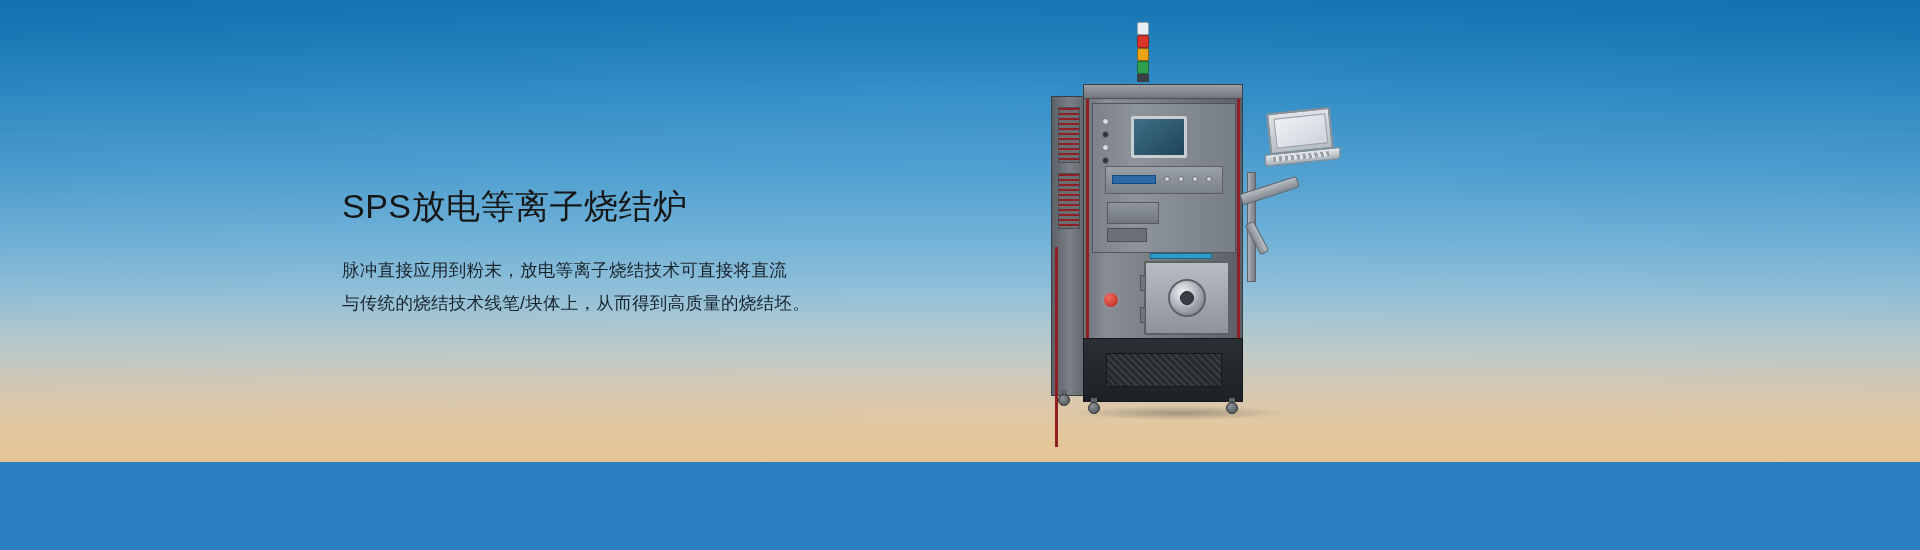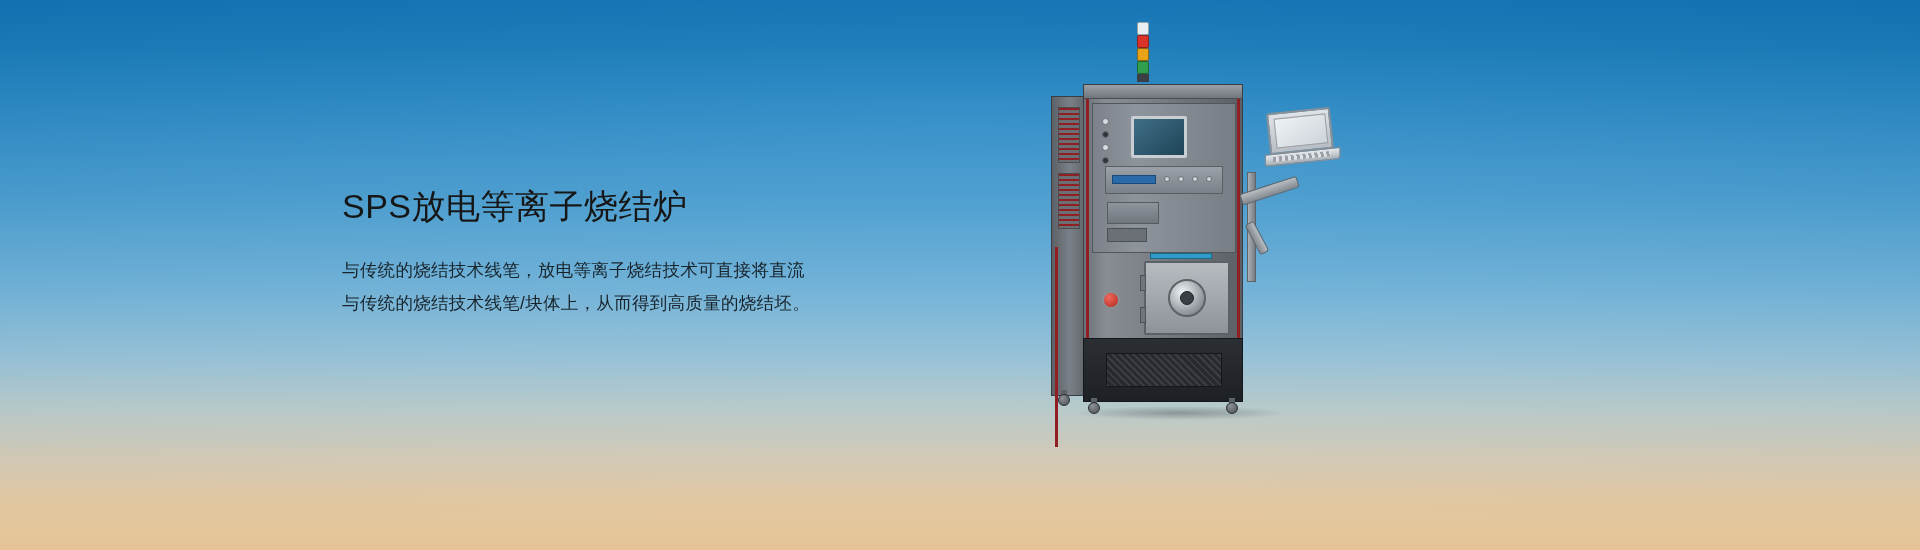--- a/index.html
+++ b/index.html
@@ -4,21 +4,21 @@
 <style>
   * { margin:0; padding:0; box-sizing:border-box; }
   html, body { width:1920px; height:550px; overflow:hidden; }
   body {
     font-family: "Liberation Sans", "DejaVu Sans", sans-serif;
     background:#2a7fc0;
   }
 
   #banner {
     position:relative;
-    width:1920px; height:550px;
+    width:1920px; height:462px;
     overflow:hidden;
     background:
       linear-gradient(to bottom,
         #0b6fb4 0%,
         #1177b8 8%,
         #2a8ac6 22%,
         #4a9fd2 38%,
         #6fb4dc 52%,
         #96c6df 64%,
         #bdd2d3 74%,
@@ -236,21 +236,21 @@
 </head>
 <body>
 
 <div id="banner">
 
   <div class="vignette"></div>
 
   <div id="text-block">
     <div id="page-title">SPS放电等离子烧结炉</div>
     <div id="desc">
-      <div class="line">与传统的烧结技术线笔，放电等离子烧结技术可直接将直流</div>
+      <div class="line">脉冲直接应用到粉末，放电等离子烧结技术可直接将直流</div>
       <div class="line">与传统的烧结技术线笔/块体上，从而得到高质量的烧结坯。</div>
     </div>
   </div>
 
   <div id="machine">
 
     <div class="shadow"></div>
 
     <div class="tower">
       <div class="lamp l-white"></div>

